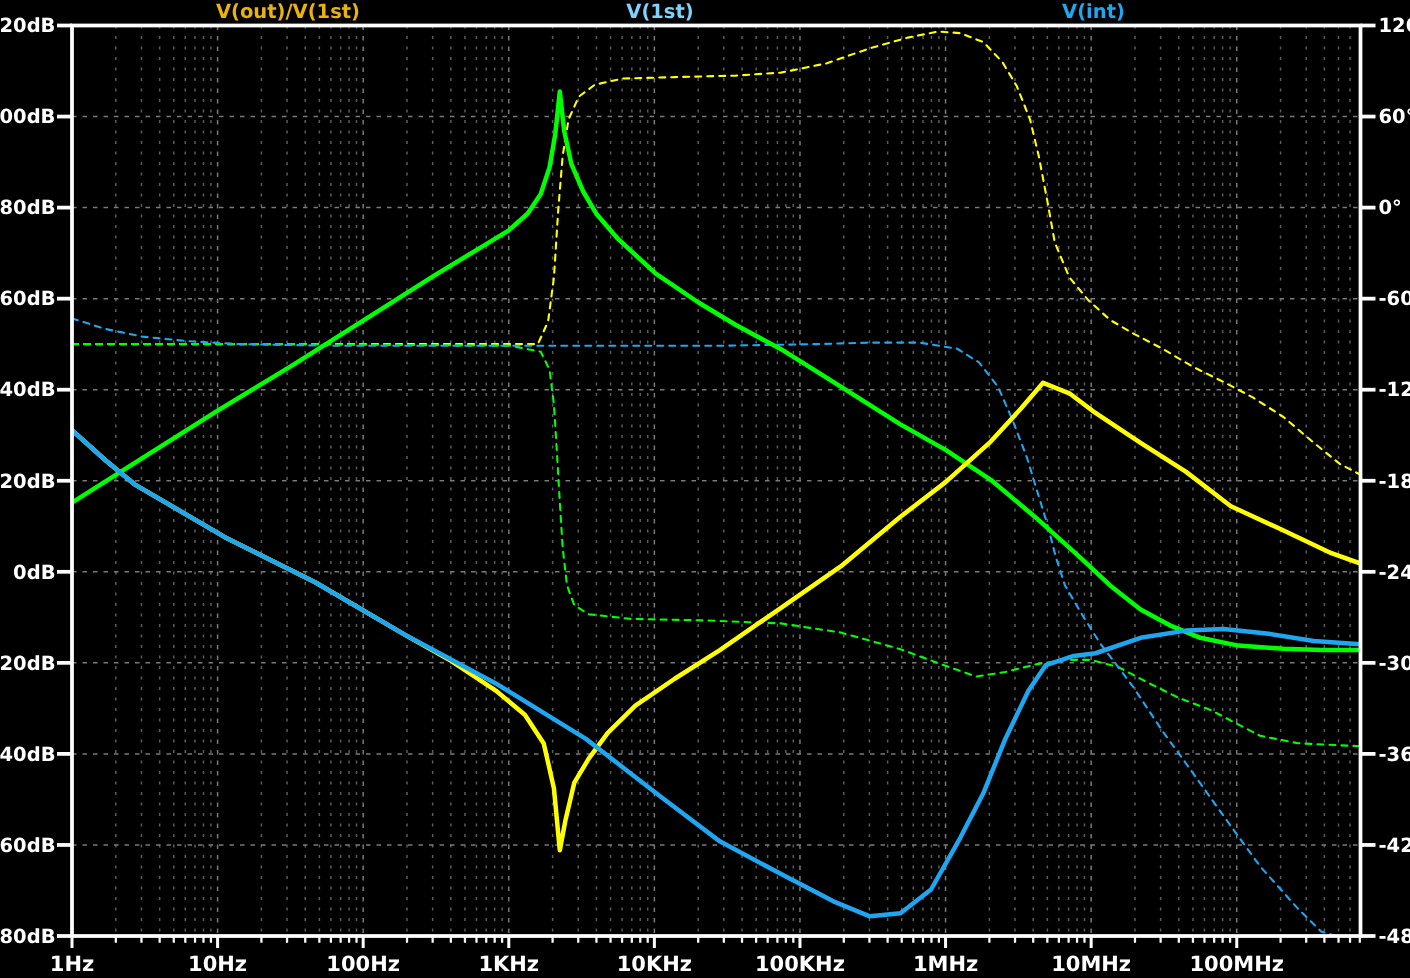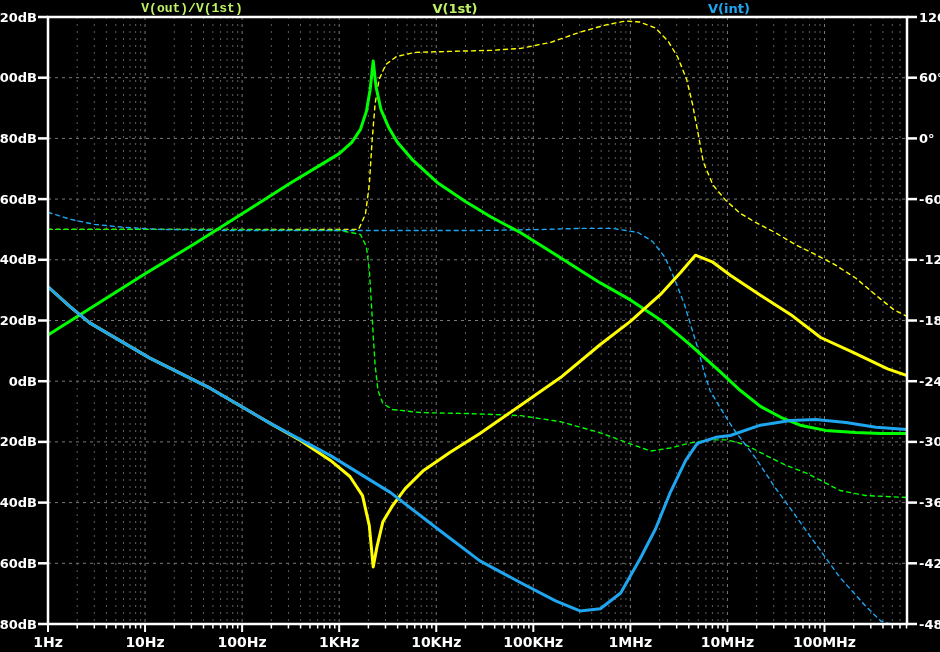--- a/index.html
+++ b/index.html
@@ -248,16 +248,16 @@
         <text x="145.06214689265536" y="647" text-anchor="middle" class="freqlbl">10Hz</text>
         <text x="242.12429378531073" y="647" text-anchor="middle" class="freqlbl">100Hz</text>
         <text x="339.1864406779661" y="647" text-anchor="middle" class="freqlbl">1KHz</text>
         <text x="436.24858757062145" y="647" text-anchor="middle" class="freqlbl">10KHz</text>
         <text x="533.3107344632768" y="647" text-anchor="middle" class="freqlbl">100KHz</text>
         <text x="630.3728813559322" y="647" text-anchor="middle" class="freqlbl">1MHz</text>
         <text x="727.4350282485876" y="647" text-anchor="middle" class="freqlbl">10MHz</text>
         <text x="824.4971751412429" y="647" text-anchor="middle" class="freqlbl">100MHz</text>
       </g>
     </svg>
-  <div class="legend-item" style="color: #bef264; left: 192px; font-family: Liberation Mono, monospace;">V(out)/V(1st)</div>
-  <div class="legend-item" style="color: #bef264; left: 455px;">V(1st)</div>
+  <div class="legend-item" style="color: #eab308; left: 192px;">V(out)/V(1st)</div>
+  <div class="legend-item" style="color: #7dd3fc; left: 440px;">V(1st)</div>
   <div class="legend-item" style="color: rgb(31, 166, 240); left: 729px;">V(int)</div>
 </div>
 
 </body></html>

